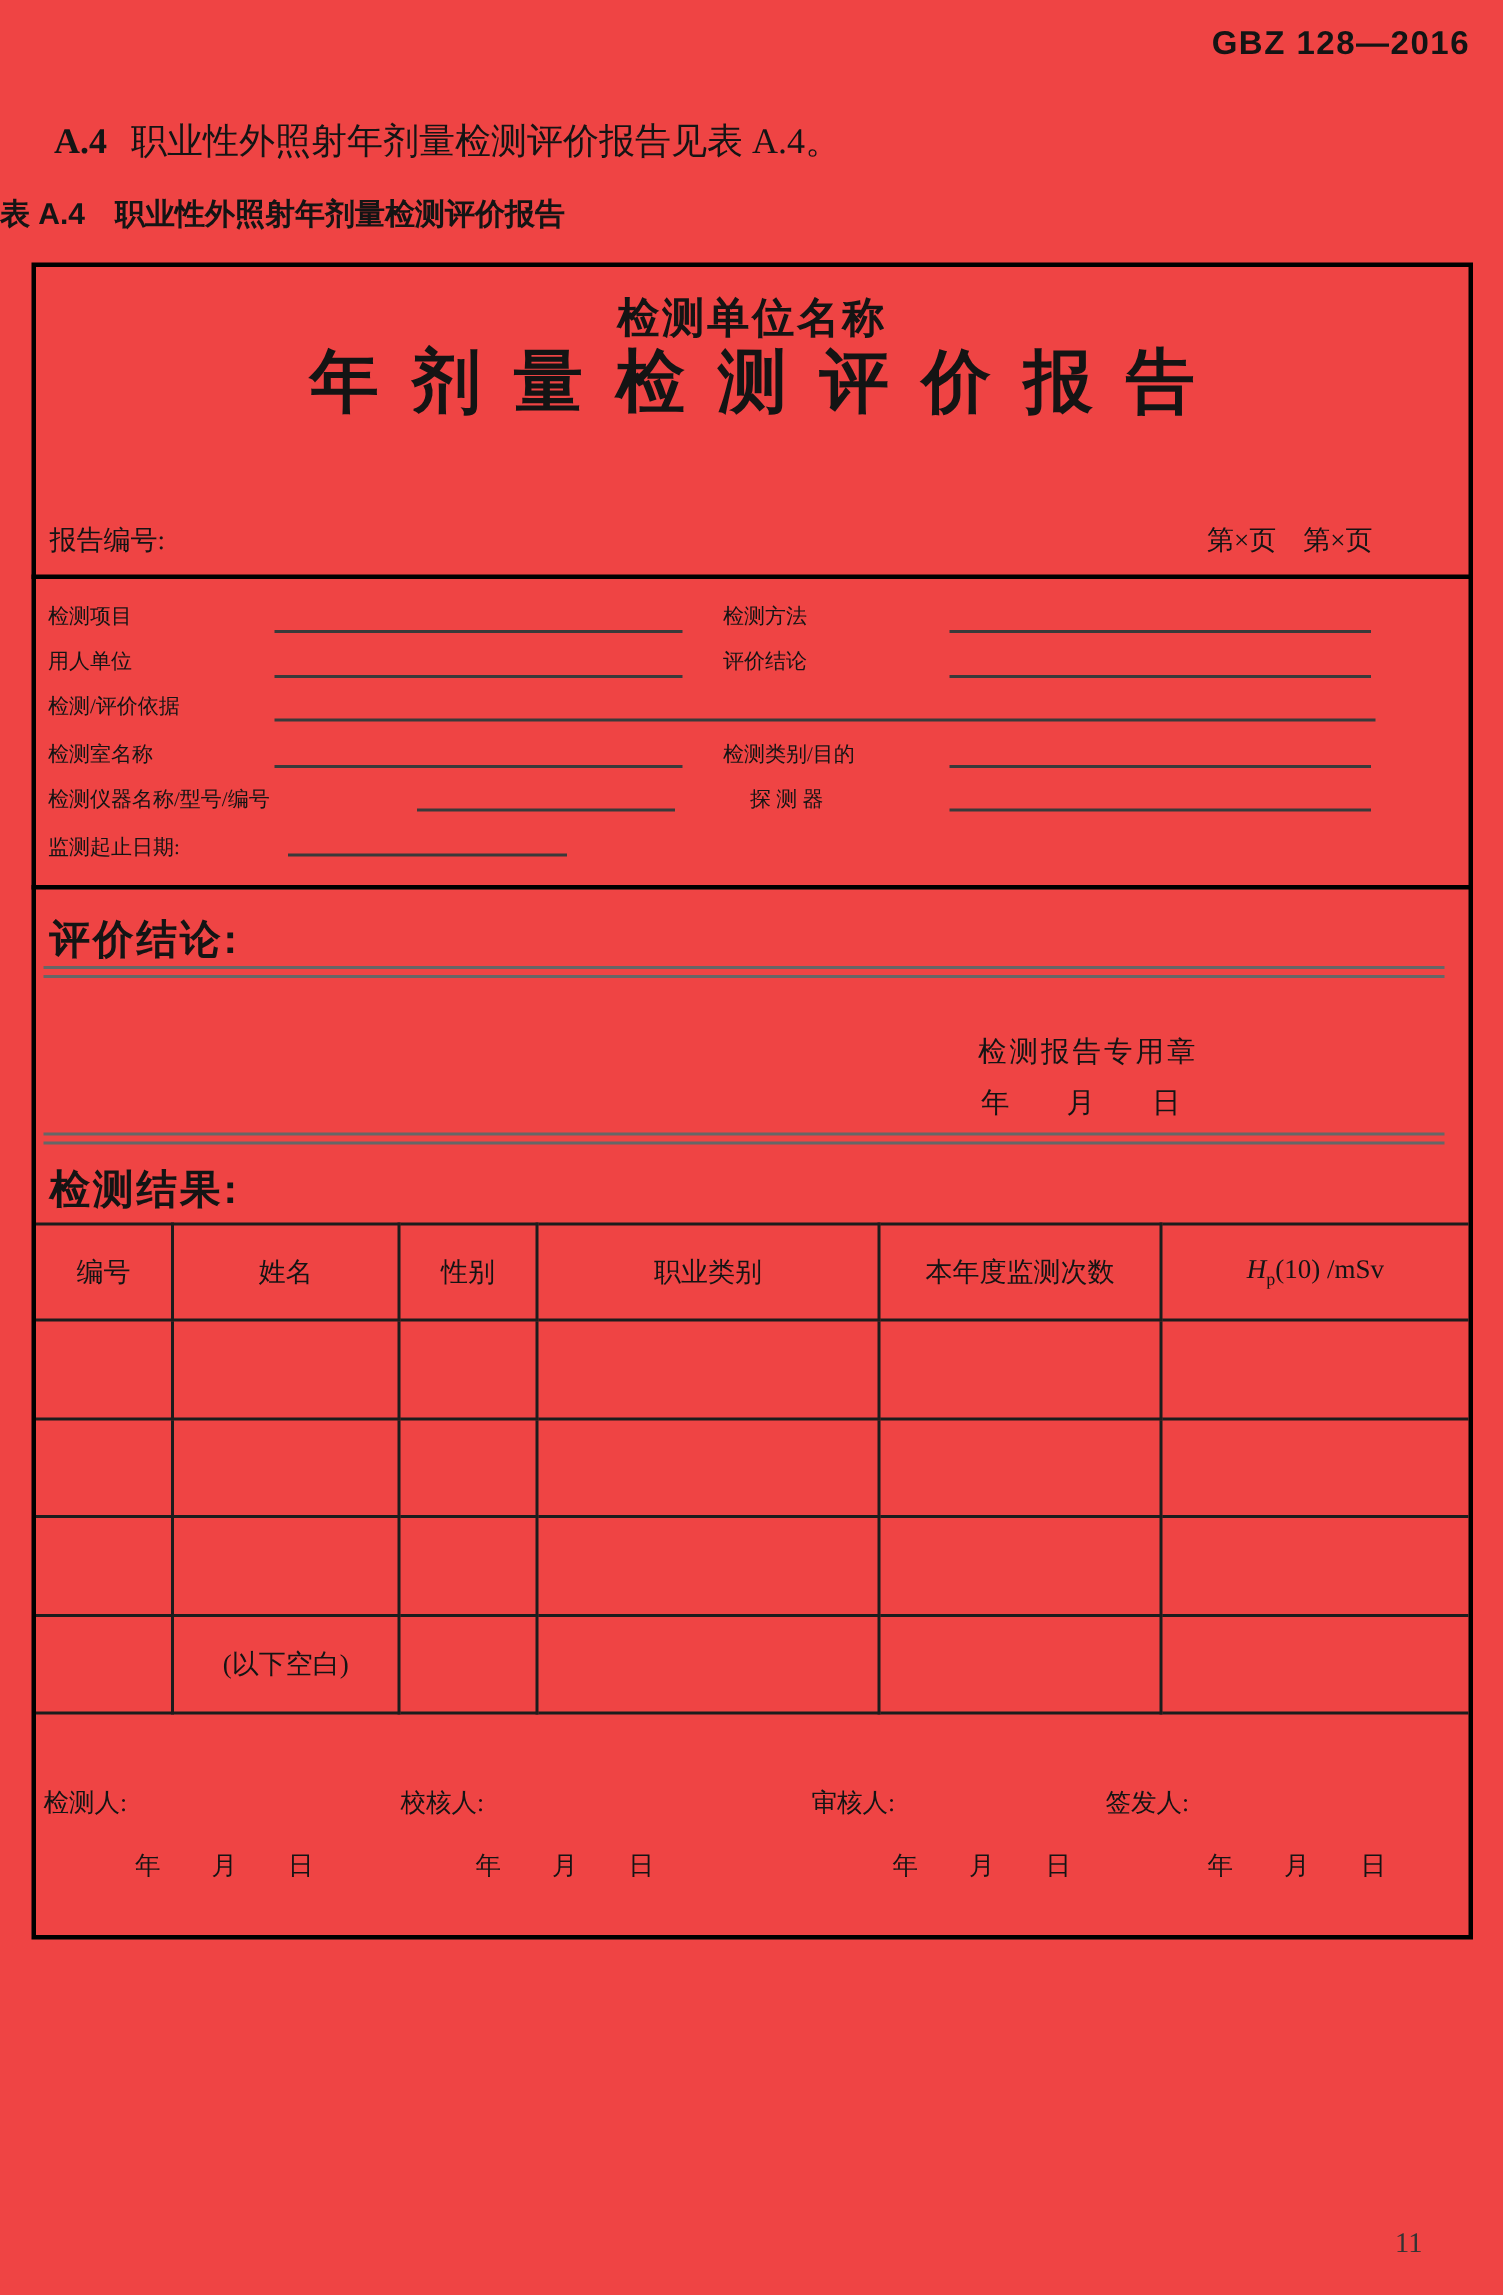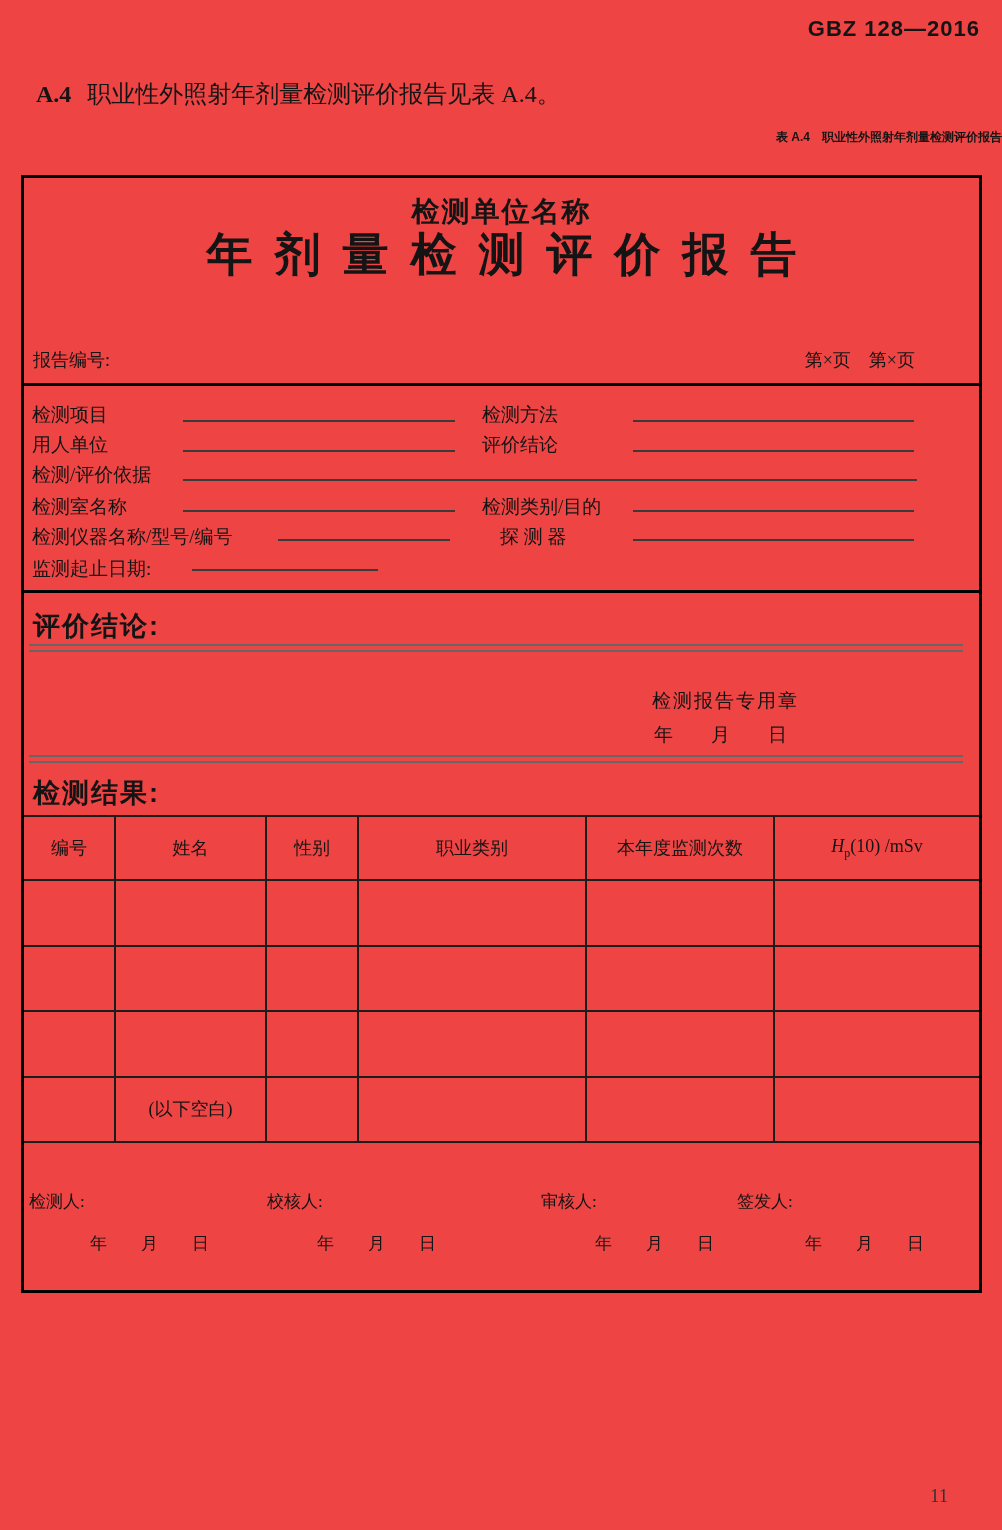--- a/index.html
+++ b/index.html
@@ -8,22 +8,22 @@
     color:#141414;font-family:"Liberation Serif","DejaVu Serif",serif;
     overflow:hidden;
   }
   .std-code{
     position:absolute;top:16px;right:22px;font-size:22px;font-weight:bold;
     font-family:"Liberation Sans","DejaVu Sans",sans-serif;letter-spacing:1px;
   }
   .intro{position:absolute;top:78px;left:36px;font-size:24px;}
   .intro-num{font-weight:bold;margin-right:16px;}
   .caption{
-    position:absolute;top:129px;left:0;width:100%;text-align:right;
-    font-size:12px;font-weight:bold;font-family:"Liberation Sans","DejaVu Sans",sans-serif;
+    position:absolute;top:129px;left:0;width:100%;text-align:left;
+    font-size:20px;font-weight:bold;font-family:"Liberation Sans","DejaVu Sans",sans-serif;
   }
   .main-box{
     position:absolute;left:21px;top:175px;width:961px;height:1118px;
     border:3px solid #000;box-sizing:border-box;
   }
   .org-name{
     position:absolute;top:15px;left:0;width:100%;text-align:center;
     font-size:28px;font-weight:bold;letter-spacing:2px;
     font-family:"Liberation Sans","DejaVu Sans",sans-serif;
   }
@@ -32,21 +32,21 @@
     font-size:46px;font-weight:bold;letter-spacing:22px;text-indent:22px;
     font-family:"Liberation Serif","DejaVu Serif",serif;
   }
   .report-no{position:absolute;top:170px;left:9px;font-size:18px;}
   .page-marks{position:absolute;top:170px;right:64px;font-size:18px;}
   .hr-heavy{position:absolute;left:-3px;right:-3px;height:0;border-top:3px solid #000;}
   .hr-double{
     position:absolute;left:5px;width:934px;height:4px;
     border-top:2px solid #666;border-bottom:2px solid #666;
   }
-  .flabel{position:absolute;font-size:19px;white-space:nowrap;}
+  .flabel{position:absolute;font-size:14px;white-space:nowrap;}
   .uline{position:absolute;height:0;border-top:2px solid #3a3a3a;}
   .section-label{
     position:absolute;font-size:27px;font-weight:bold;letter-spacing:2px;
     font-family:"Liberation Sans","DejaVu Sans",sans-serif;
   }
   .stamp-label{position:absolute;top:510px;left:628px;font-size:19px;letter-spacing:2px;}
   .stamp-date{position:absolute;top:544px;left:630px;font-size:19px;}
   .results-table{
     position:absolute;top:637px;left:0;width:955px;height:328px;
     border-collapse:collapse;table-layout:fixed;

